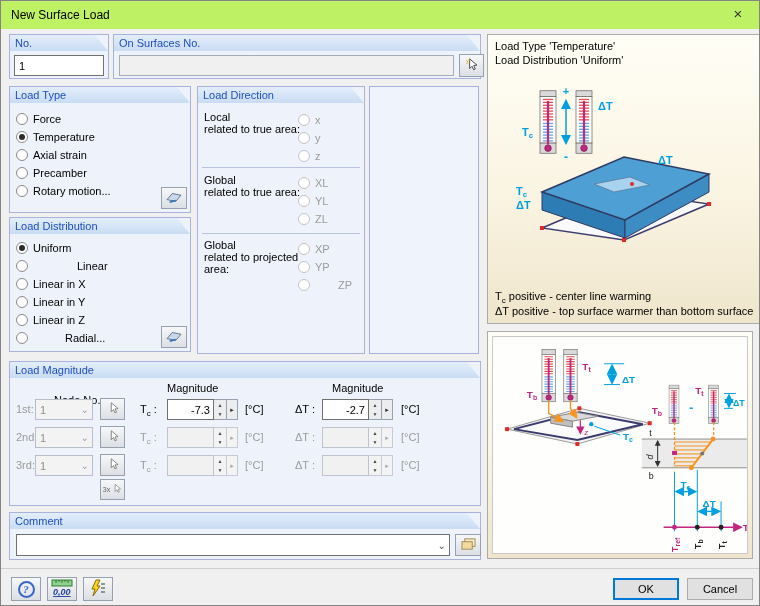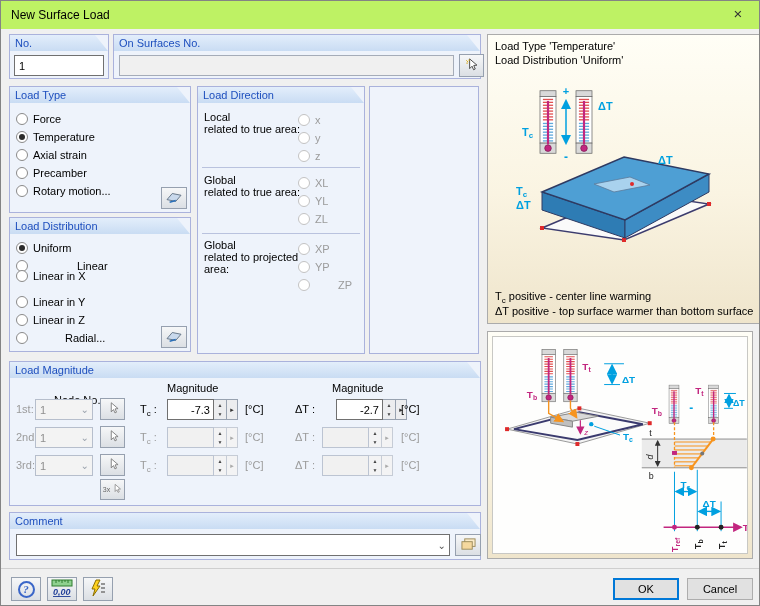--- a/index.html
+++ b/index.html
@@ -162,21 +162,21 @@
   <div class="grp" style="left:8px;top:216px;width:182px;height:135px;">
     <div class="grp-hd">Load Distribution</div>
     <div class="rrow" style="left:6px;top:22px;">
         <span class="radio on"></span>
         <span>Uniform</span>
       </div>
     <div class="rrow" style="left:6px;top:40px;gap:44px;">
         <span class="radio"></span>
         <span>Linear</span>
       </div>
-    <div class="rrow" style="left:6px;top:50px;">
+    <div class="rrow" style="left:6px;top:58px;">
         <span class="radio"></span>
         <span>Linear in X</span>
       </div>
     <div class="rrow" style="left:6px;top:76px;">
         <span class="radio"></span>
         <span>Linear in Y</span>
       </div>
     <div class="rrow" style="left:6px;top:94px;">
         <span class="radio"></span>
         <span>Linear in Z</span>
@@ -215,21 +215,21 @@
     <div class="spinctl" style="left:157px;top:37px;width:71px;">
       <div class="sval">-7.3</div>
       <div class="sbtns">
           <span>▲</span>
           <span>▼</span>
         </div>
       <div class="sside">▸</div>
     </div>
     <div class="lbl" style="left:235px;top:41px;">[°C]</div>
     <div class="lbl" style="left:285px;top:41px;"><span>ΔT</span> <span>:</span></div>
-    <div class="spinctl" style="left:312px;top:37px;width:71px;margin-left:14px;">
+    <div class="spinctl" style="left:312px;top:37px;width:71px;">
       <div class="sval">-2.7</div>
       <div class="sbtns">
           <span>▲</span>
           <span>▼</span>
         </div>
       <div class="sside">▸</div>
     </div>
     <div class="lbl" style="left:391px;top:41px;">[°C]</div>
 
     <div class="lbl gray" style="left:6px;top:69px;">2nd:</div>

